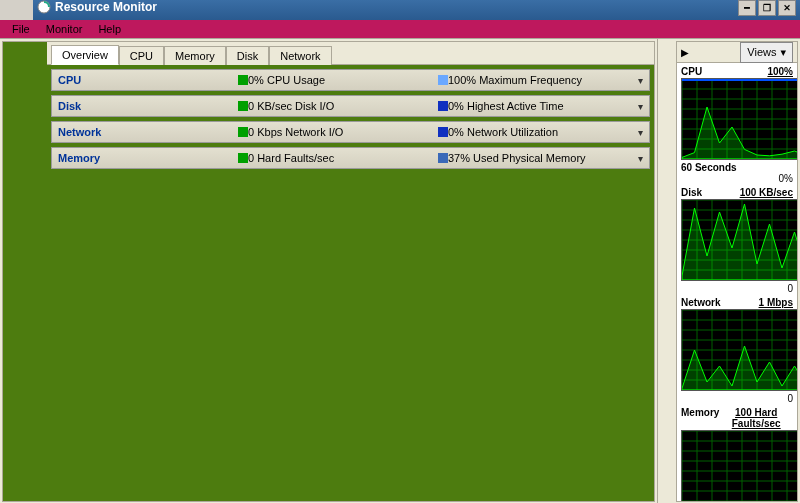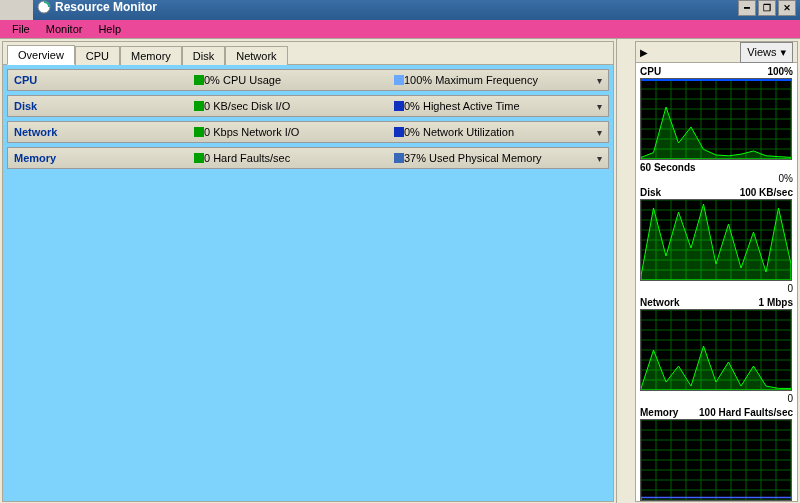--- a/index.html
+++ b/index.html
@@ -35,40 +35,41 @@
     background: #d4d0c8;
     border: 1px solid #888;
     color: #000;
     font-size: 9px;
     display: inline-flex; align-items: center; justify-content: center;
     font-family: Arial;
     cursor: pointer;
   }
   .menubar {
     height: 18px;
-    background: #ec4899;
+    background: #be185d;
     border-bottom: 1px solid #aca899;
     display: flex;
     align-items: center;
     padding-left: 4px;
     font-size: 11px;
   }
   .menuitem { padding: 2px 8px; cursor: default; }
   .content {
     display: flex;
     height: calc(503px - 20px - 18px);
     background: #ece9d8;
   }
   .main {
     flex: 1;
     display: flex;
     flex-direction: column;
     border: 1px solid #aca899;
     margin: 2px;
-    background: #7dd3fc;
+    background: #4d7c0f;
+    padding-left: 44px;
   }
   .tabs {
     height: 22px;
     display: flex;
     align-items: flex-end;
     padding-left: 4px;
     background: #ece9d8;
     border-bottom: 1px solid #aca899;
   }
   .tab {
@@ -137,21 +138,21 @@
   }
   .charts { flex:1; overflow:auto; padding:2px 4px; }
   .chart-block { margin-bottom: 2px; }
   .chart-title {
     display: flex;
     font-size: 10px;
     font-weight: bold;
     padding: 1px 0;
   }
   .chart-title .ct-left { flex:1; text-align:left; }
-  .chart-title .ct-right { text-align:left; }
+  .chart-title .ct-right { text-align:center;text-decoration:underline; }
   .chart-canvas {
     width: 150px;
     background: #000;
     border: 1px solid #555;
     position: relative;
   }
   .chart-canvas.h80 { height: 80px; }
   .chart-grid line { stroke: #006000; stroke-width: 1; }
   .chart-line { stroke: #00ff00; stroke-width: 1; fill: rgba(0,255,0,0.25); }
   .chart-flat { stroke: #4060ff; stroke-width: 1.5; fill:none; }

